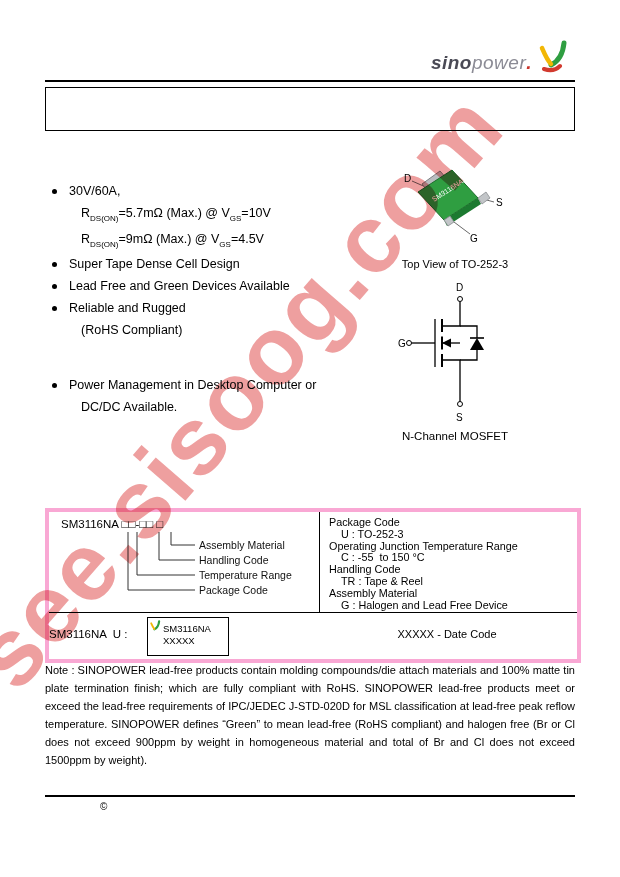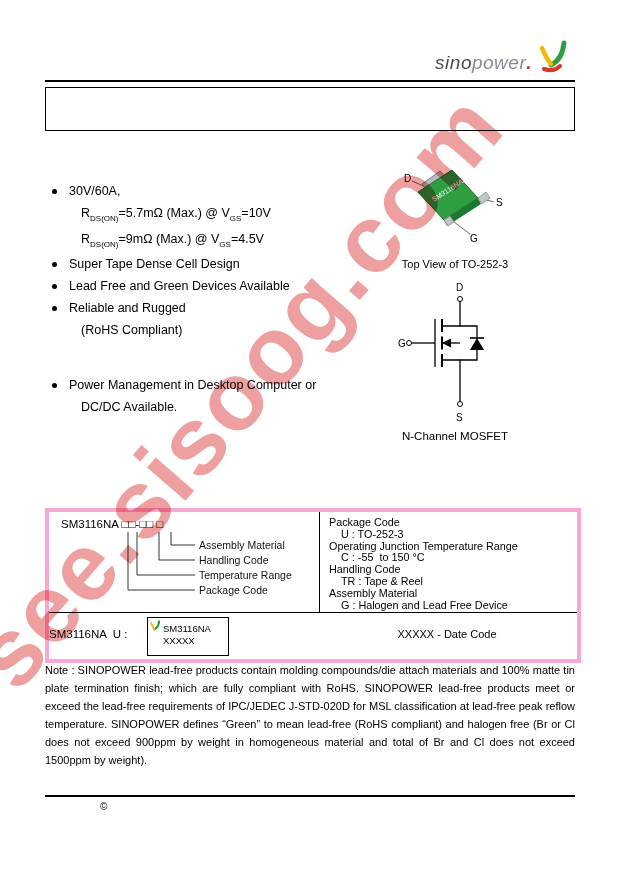--- a/index.html
+++ b/index.html
@@ -3,21 +3,21 @@
 <meta charset="utf-8">
 <style>
   html,body{margin:0;padding:0;background:#888;}
   .page{
     position:relative;width:620px;height:877px;margin:0 auto;background:#fff;
     font-family:"Liberation Sans",sans-serif;color:#000;overflow:hidden;
   }
   
   .logo{position:absolute;top:40px;right:48px;display:flex;align-items:flex-end;gap:4px;}
   .logo-text{font-style:italic;font-size:19px;letter-spacing:.5px;line-height:30px;}
-  .logo-sino{font-weight:normal;color:#4a4a55;}
+  .logo-sino{font-weight:bold;color:#4a4a55;}
   .logo-power{color:#8b8b95;}
   .logo-dot{color:#c9332b;font-weight:bold;}
   .rule{position:absolute;left:45px;width:530px;height:2px;background:#000;}
   .rule-top{top:80px;}
   .rule-bottom{top:795px;}
   .title-box{position:absolute;left:45px;top:87px;width:528px;height:42px;border:1px solid #000;}
   
   .features{position:absolute;left:48px;top:184px;width:340px;font-size:12.5px;}
   .feat{display:flex;align-items:center;margin-bottom:8px;}
   .bullet{width:5px;height:5px;background:#000;border-radius:50%;margin:0 12px 0 4px;flex:0 0 auto;}

